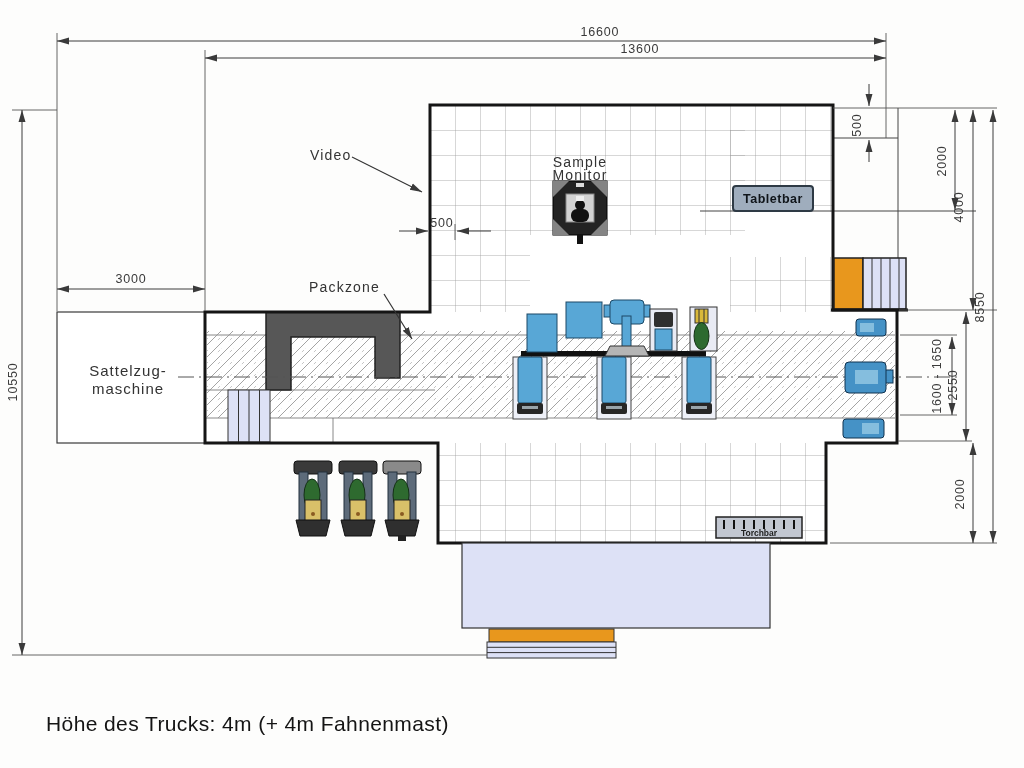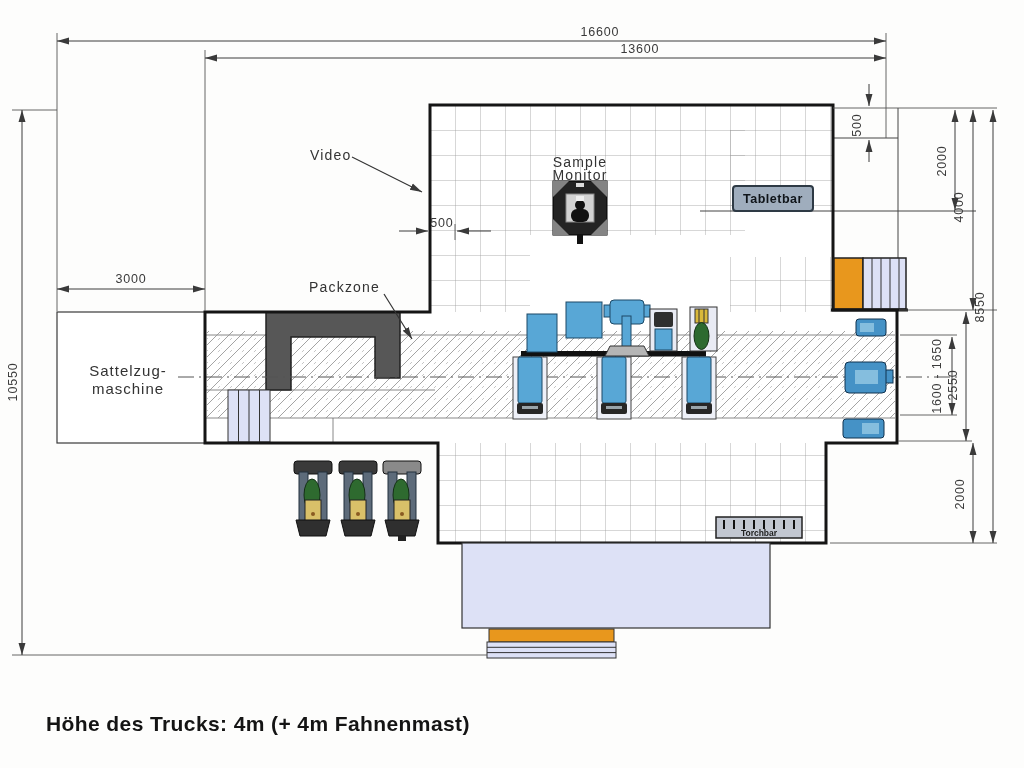--- a/index.html
+++ b/index.html
@@ -3,21 +3,21 @@
 <meta charset="utf-8">
 <style>
   html,body{margin:0;padding:0;background:#ffffff;}
   #stage{position:relative;width:1024px;height:768px;background:#fdfdfc;overflow:hidden;
          font-family:"Liberation Sans", sans-serif;}
   #titlebar{position:absolute;left:0;top:0;width:1024px;height:22px;background:#040404;
             color:#f3e93a;font-family:"DejaVu Sans Mono", monospace;font-weight:bold;
             font-size:13px;line-height:22px;padding-left:7px;box-sizing:border-box;
             letter-spacing:0.5px;white-space:nowrap;}
   #plansvg{position:absolute;left:0;top:0;}
-  #footnote{position:absolute;left:46px;top:712px;font-size:21px;font-weight:bold;
+  #footnote{position:absolute;left:46px;top:712px;font-size:21px;font-weight:normal;
             color:#141414;letter-spacing:0.4px;}
   .dim{stroke:#3c3c3c;stroke-width:1;fill:none;}
   .ext{stroke:#555;stroke-width:0.9;fill:none;}
   .thin{stroke:#444;stroke-width:1;fill:none;}
   .finer{stroke:#6a6a6a;stroke-width:0.8;fill:none;}
   .dimtext{font-size:12.5px;fill:#3a3a3a;letter-spacing:0.8px;}
   .lbltext{font-size:14px;fill:#333;letter-spacing:1.2px;}
 </style>
 </head>
 <body>

